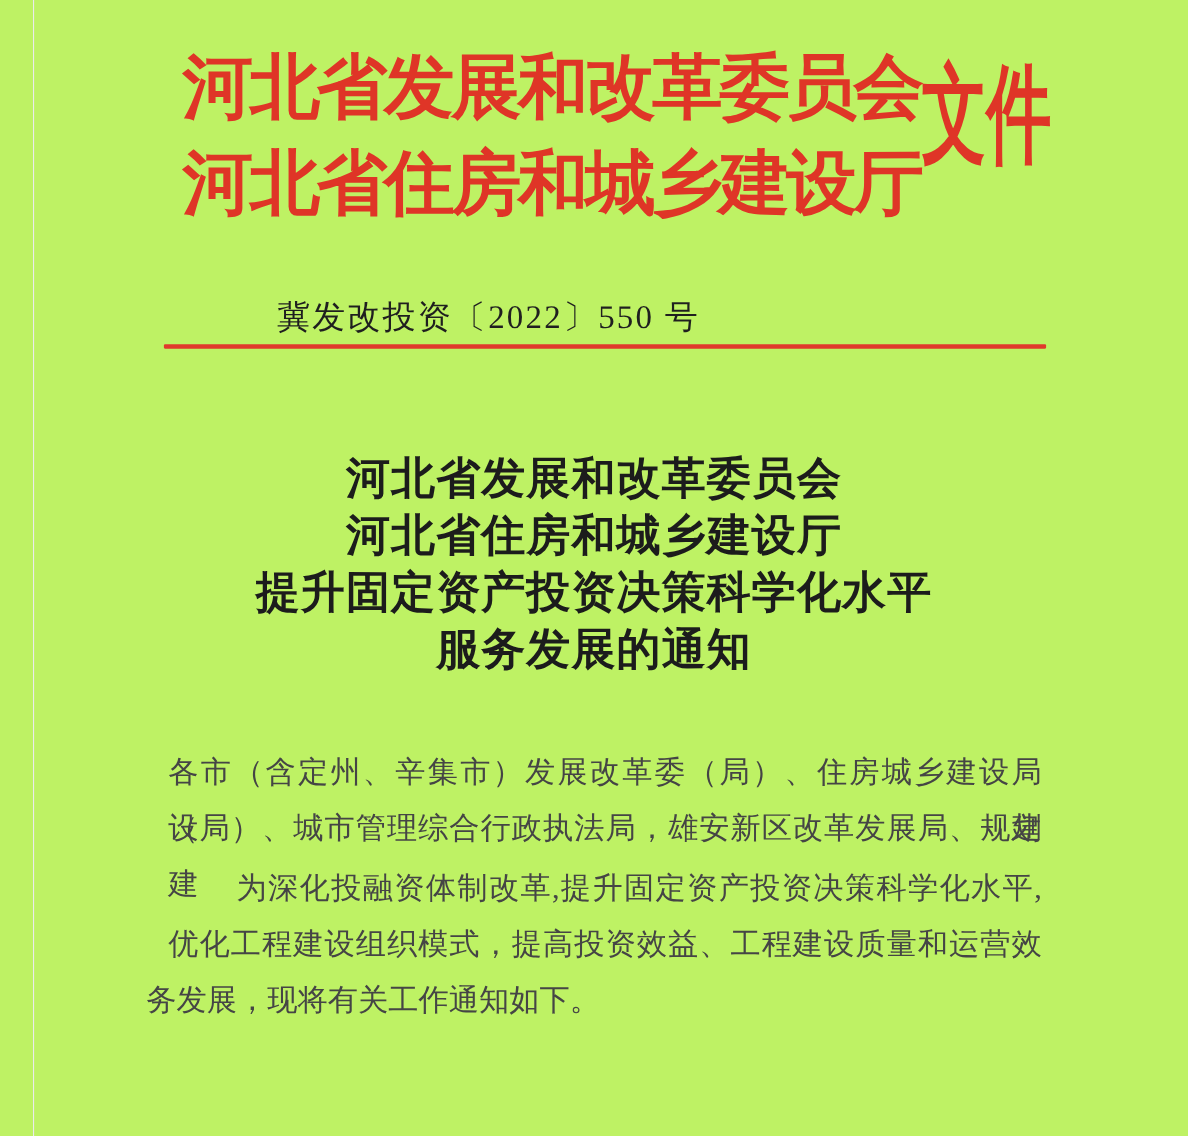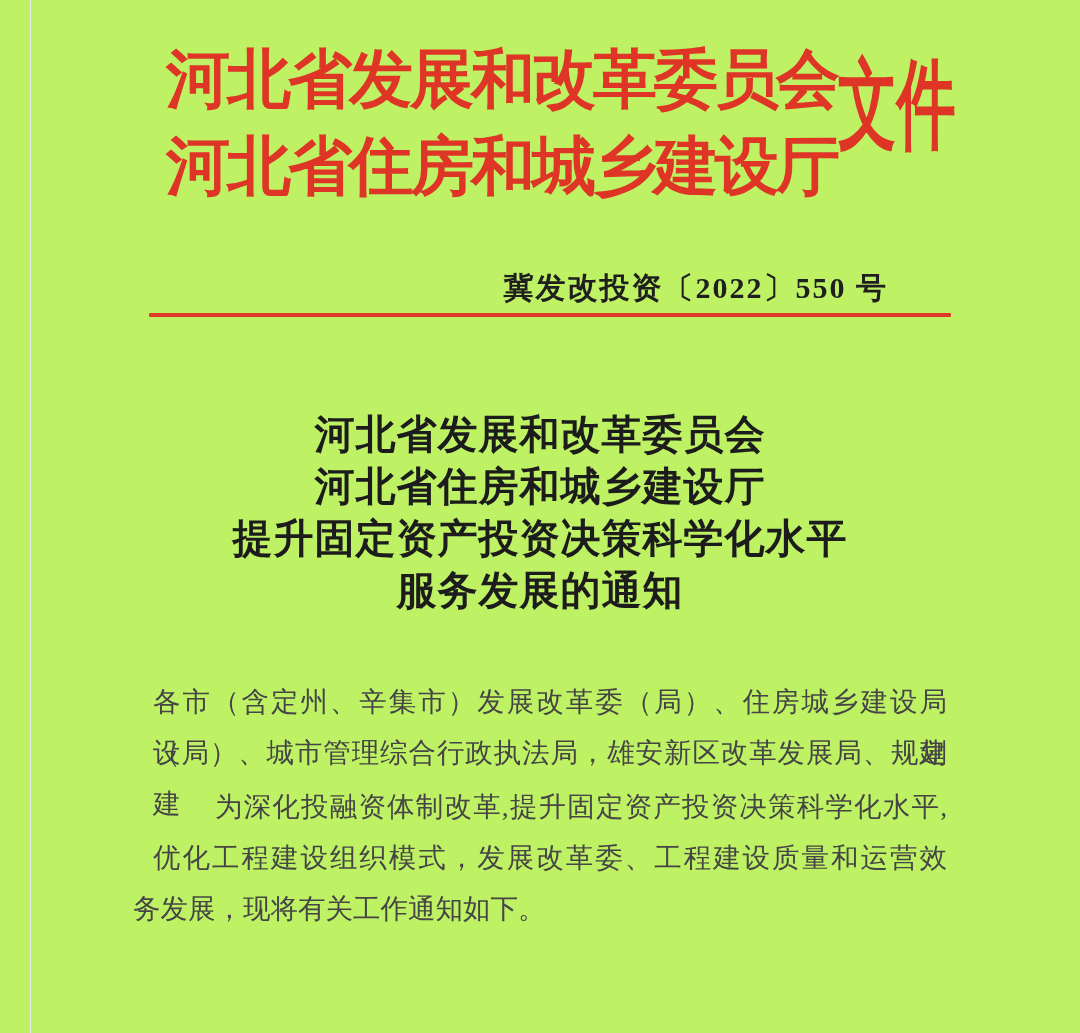--- a/index.html
+++ b/index.html
@@ -42,25 +42,24 @@
     line-height: 110px;
     white-space: nowrap;
     transform: scaleX(0.60);
     transform-origin: left top;
   }
   
   .doc-number {
     position: absolute;
     left: 0; top: 268px;
     width: 888px;
-    text-align: right;
+    text-align: center;
     color: #1f1f1f;
     font-size: 30px;
     letter-spacing: 2px;
-    font-weight: bold;
   }
   .red-rule {
     position: absolute;
     left: 149px; top: 313px;
     width: 802px; height: 4px;
     background: #e03a2c;
     border-radius: 1px;
   }
   
   .doc-title {
@@ -118,18 +117,18 @@
     <div>服务发展的通知</div>
   </div>
 
   <div class="doc-body">
     <div class="para">
       <div class="ln just">各市（含定州、辛集市）发展改革委（局）、住房城乡建设局（建</div>
       <div class="ln just">设局）、城市管理综合行政执法局，雄安新区改革发展局、规划建</div>
     </div>
     <div class="para">
       <div class="ln just indent">为深化投融资体制改革,提升固定资产投资决策科学化水平,</div>
-      <div class="ln just">优化工程建设组织模式，发展改革委、工程建设质量和运营效</div>
+      <div class="ln just">优化工程建设组织模式，提高投资效益、工程建设质量和运营效</div>
       <div class="ln">务发展，现将有关工作通知如下。</div>
     </div>
   </div>
 
 </div>
 
 </body></html>

